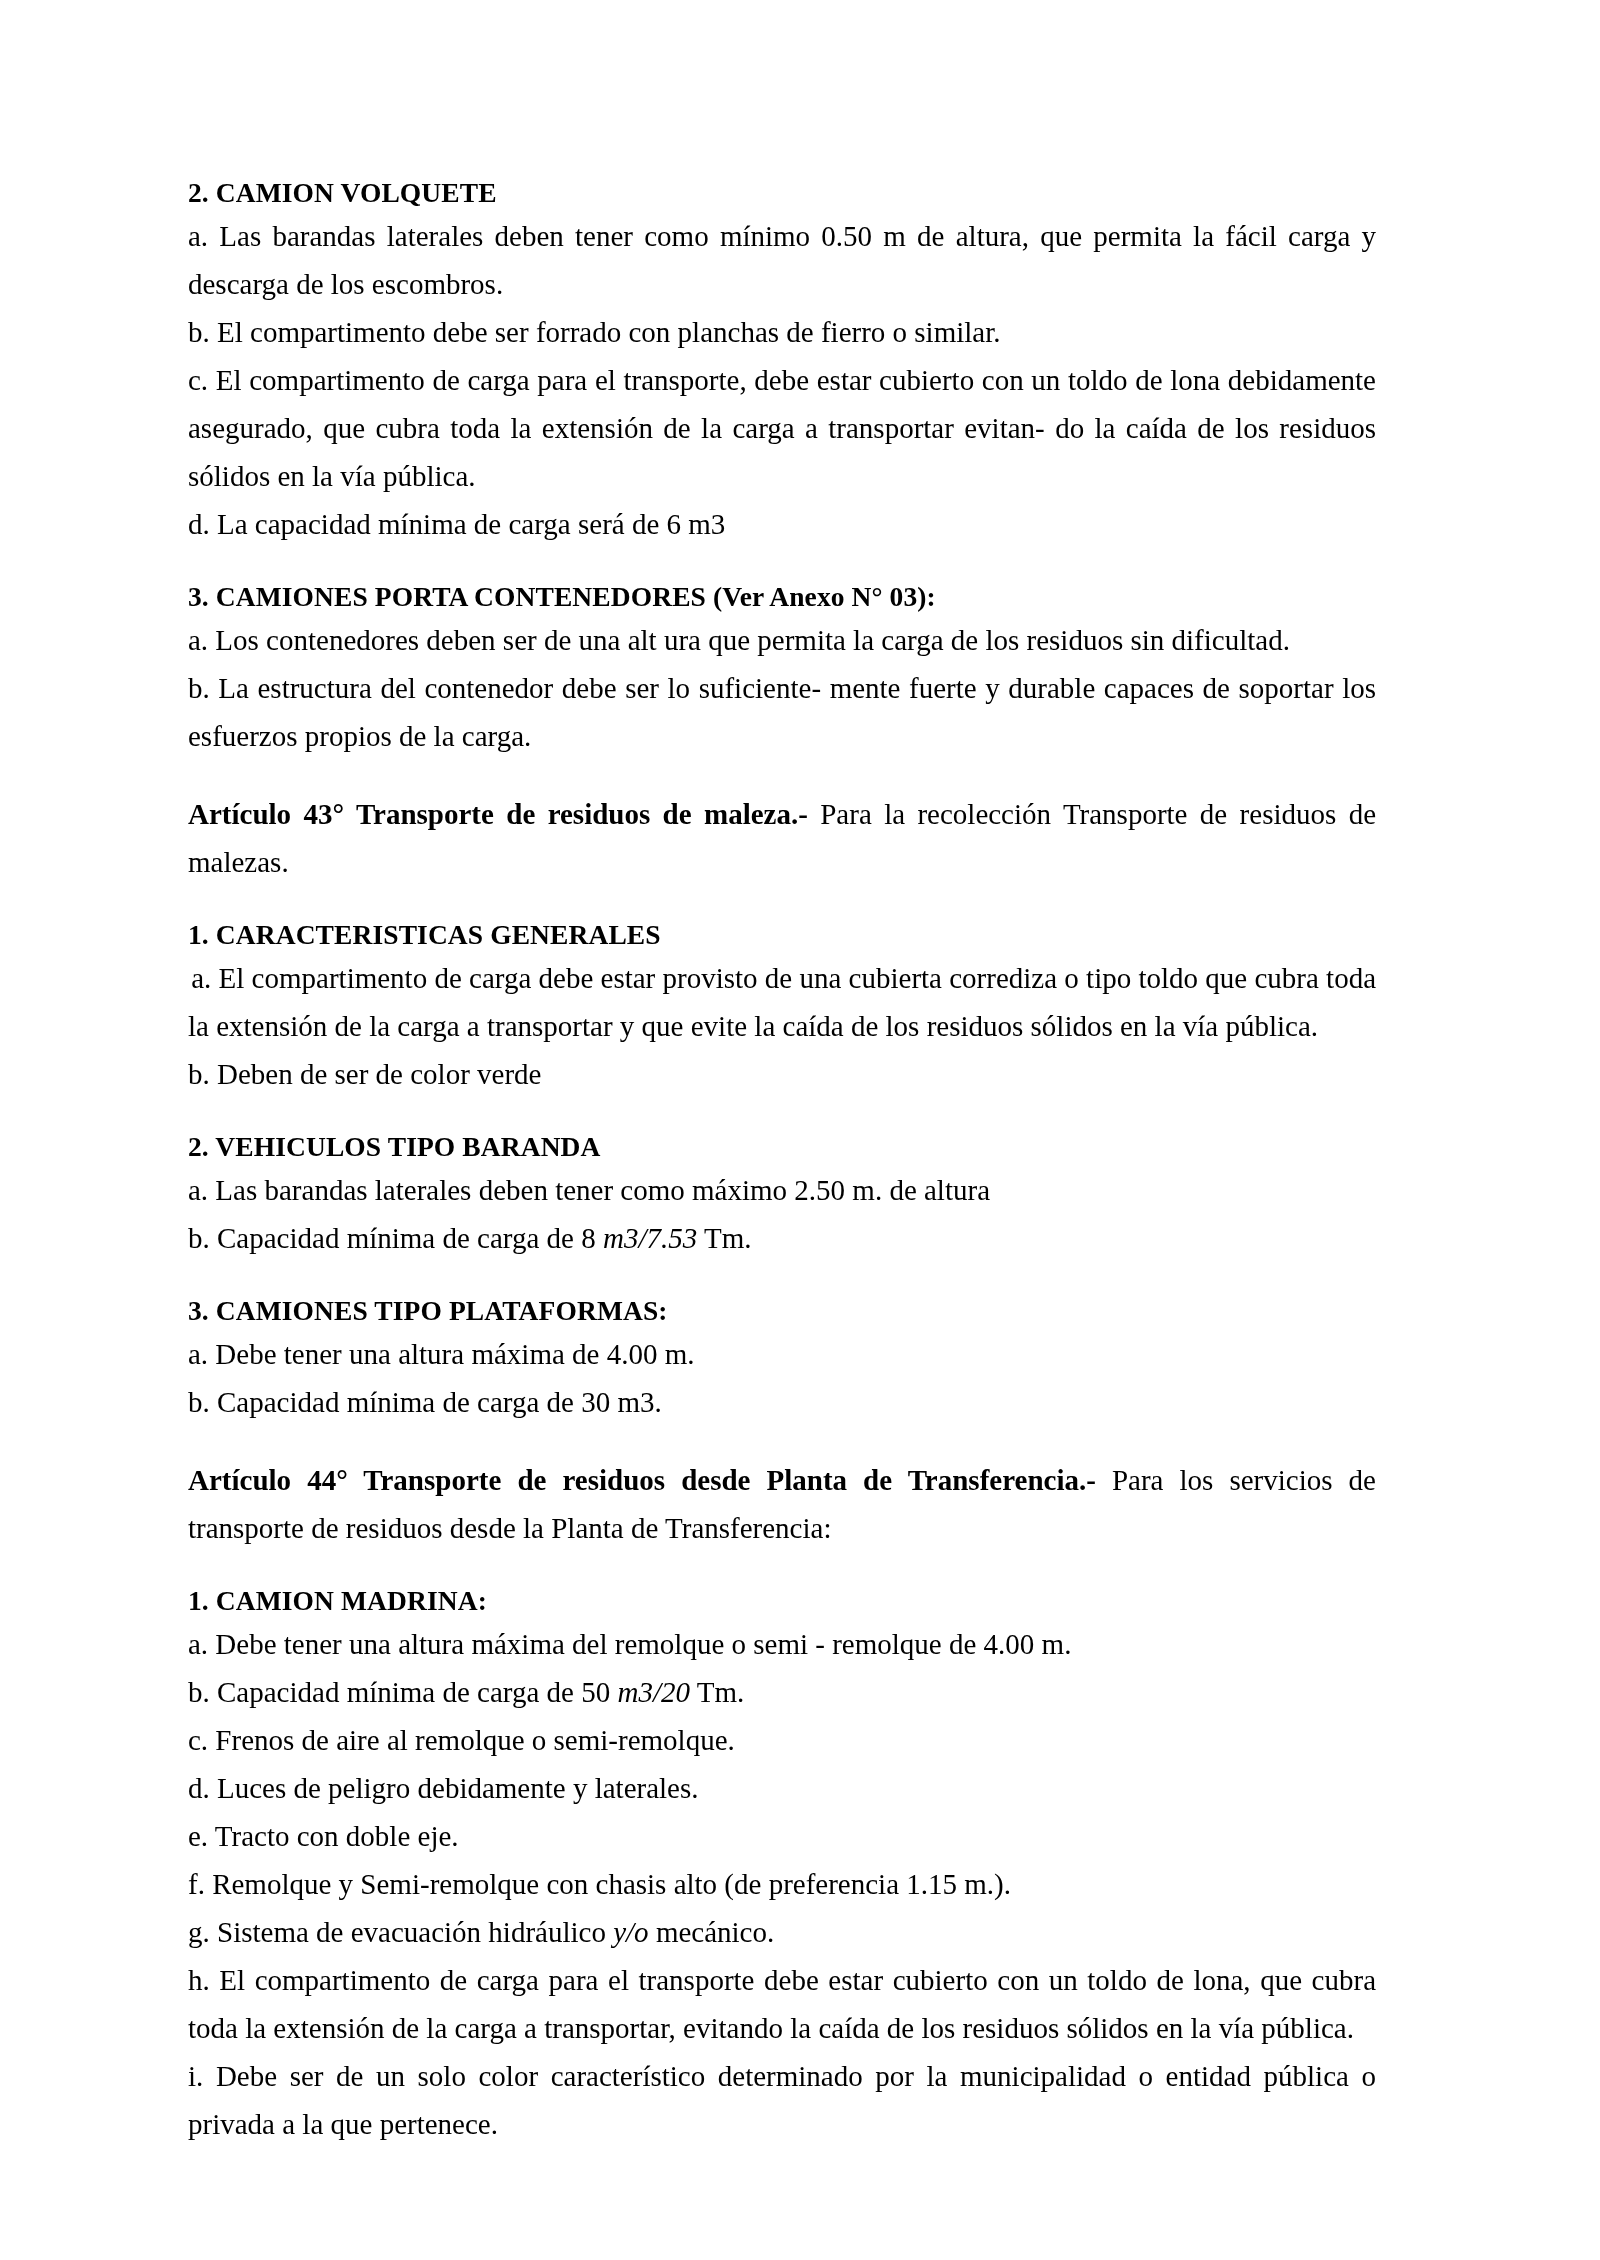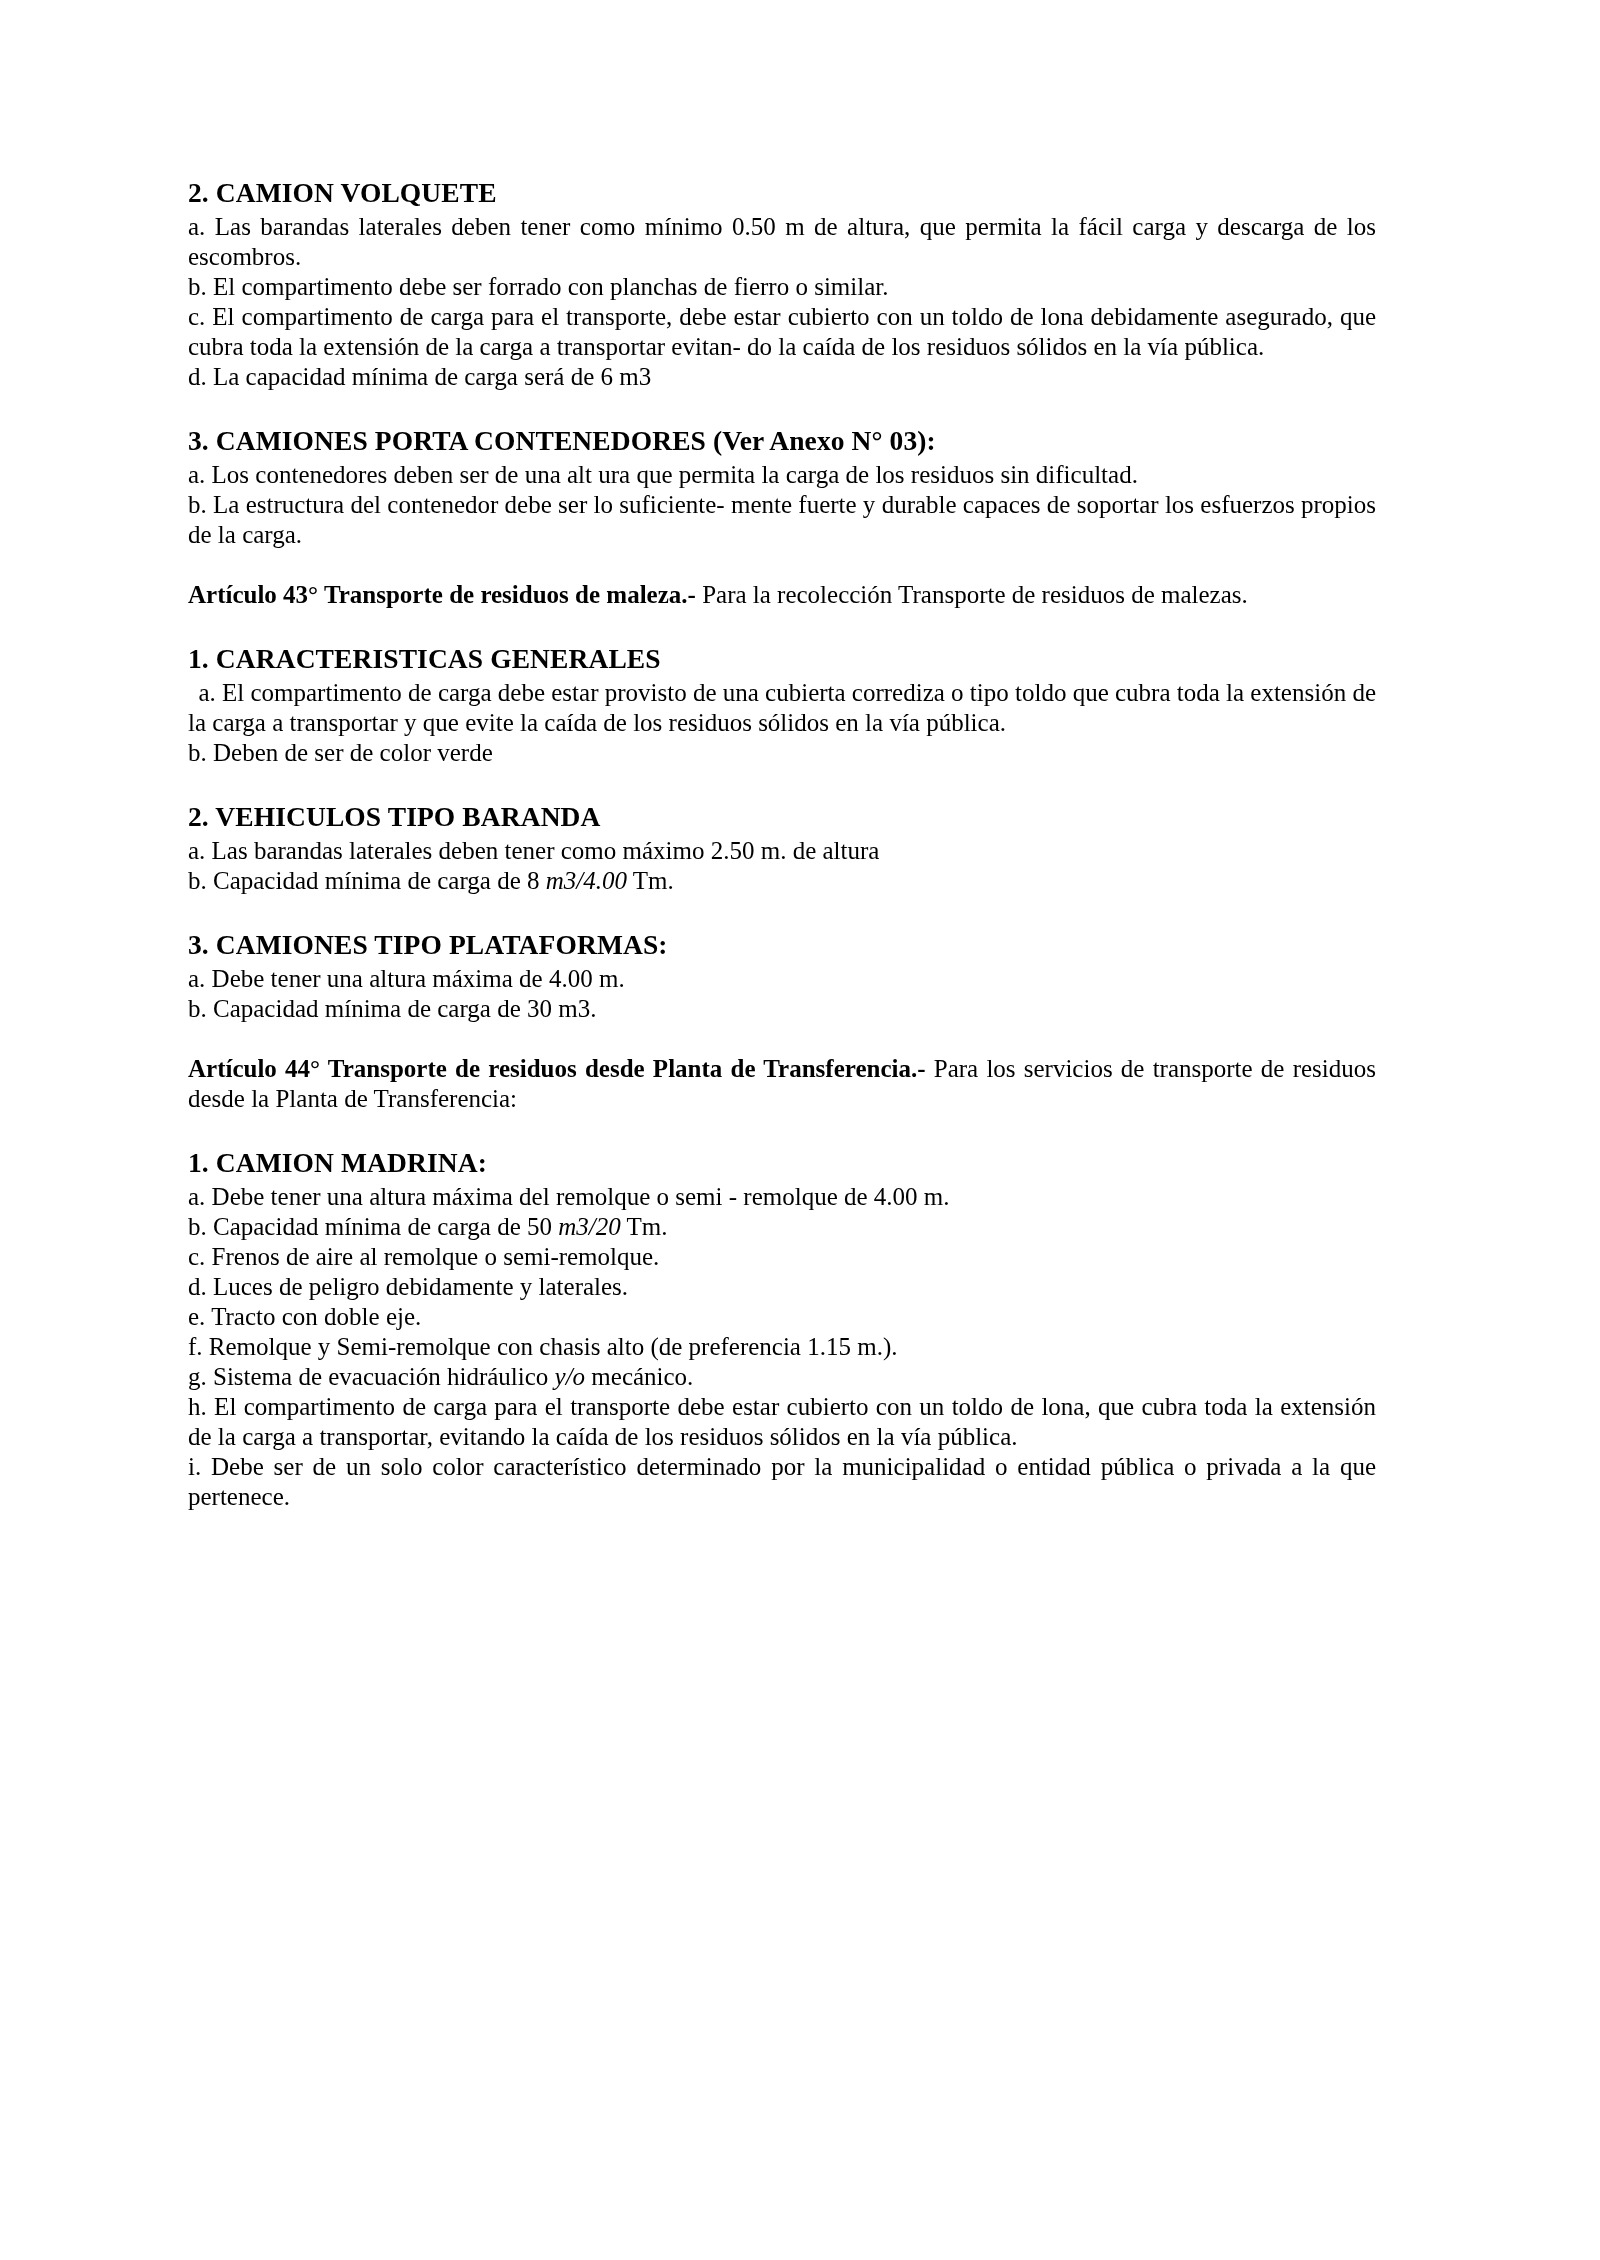--- a/index.html
+++ b/index.html
@@ -40,22 +40,22 @@
     margin-top: 30px;
   }
   .heading {
     font-weight: bold;
     font-size: 27.5px;
     line-height: 38px;
     letter-spacing: 0.1px;
     text-align: left;
   }
   .para {
-    font-size: 25px;
-    line-height: 30px;
+    font-size: 29px;
+    line-height: 48px;
     text-align: justify;
     text-justify: inter-word;
     -moz-text-align-last: left;
     text-align-last: left;
     hyphens: none;
   }
   .para.flush {
     text-align: right;
     text-align-last: left;
   }
@@ -97,21 +97,21 @@
 
     <div class="block">
       <div class="heading">1. CARACTERISTICAS GENERALES</div>
       <div class="para flush">a. El compartimento de carga debe estar provisto de una cubierta corrediza o tipo toldo que cubra toda la extensión de la carga a transportar y que evite la caída de los residuos sólidos en la vía pública.</div>
       <div class="para flush">b. Deben de ser de color verde</div>
     </div>
 
     <div class="block">
       <div class="heading">2. VEHICULOS TIPO BARANDA</div>
       <div class="para flush"><span>a. Las barandas laterales deben tener como máximo 2.50 m. de altura</span></div>
-      <div class="para flush"><span>b. Capacidad mínima de carga de 8 </span><span class="ital">m3/4.00</span><span> Tm.</span></div>
+      <div class="para flush"><span>b. Capacidad mínima de carga de 8 </span><span class="ital">m3/7.53</span><span> Tm.</span></div>
     </div>
 
     <div class="block">
       <div class="heading">3. CAMIONES TIPO PLATAFORMAS:</div>
       <div class="para flush">a. Debe tener una altura máxima de 4.00 m.</div>
       <div class="para flush">b. Capacidad mínima de carga de 30 m3.</div>
     </div>
 
     <div class="block">
       <div class="para"><span class="lead-bold">Artículo 44° Transporte de residuos desde Planta de Transferencia.-</span><span> Para los servicios de transporte de residuos desde la Planta de Transferencia:</span></div>

